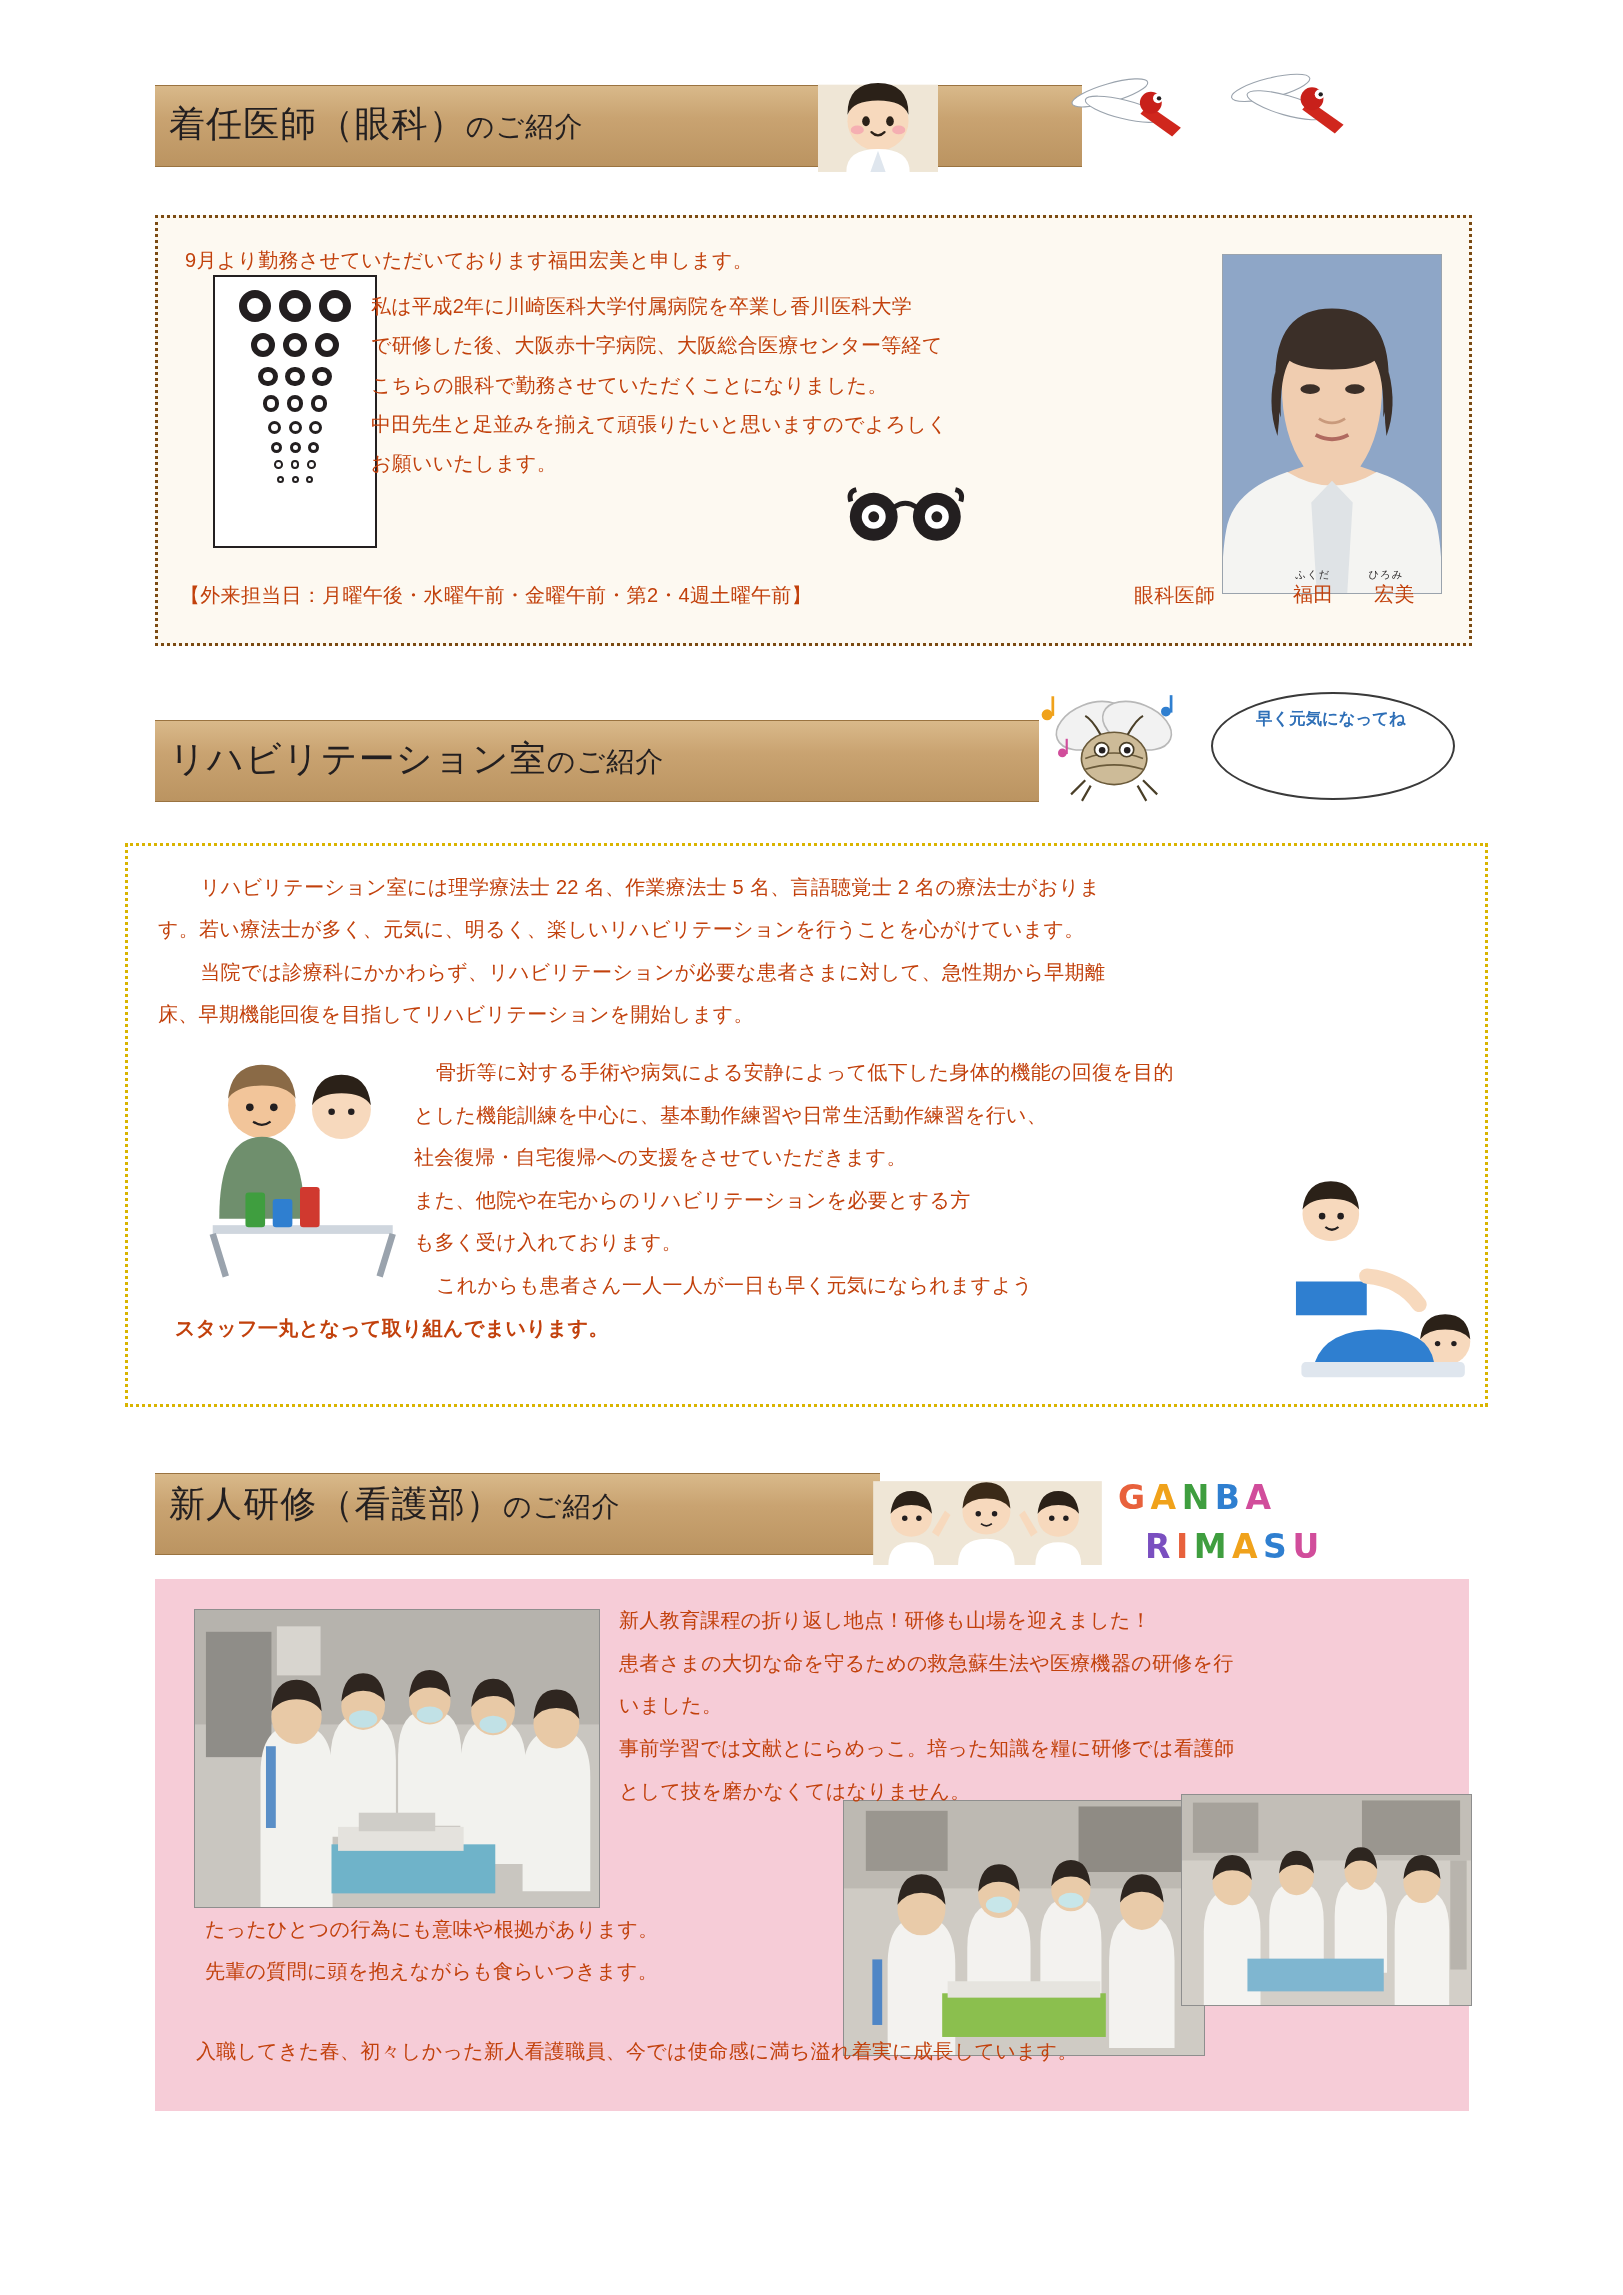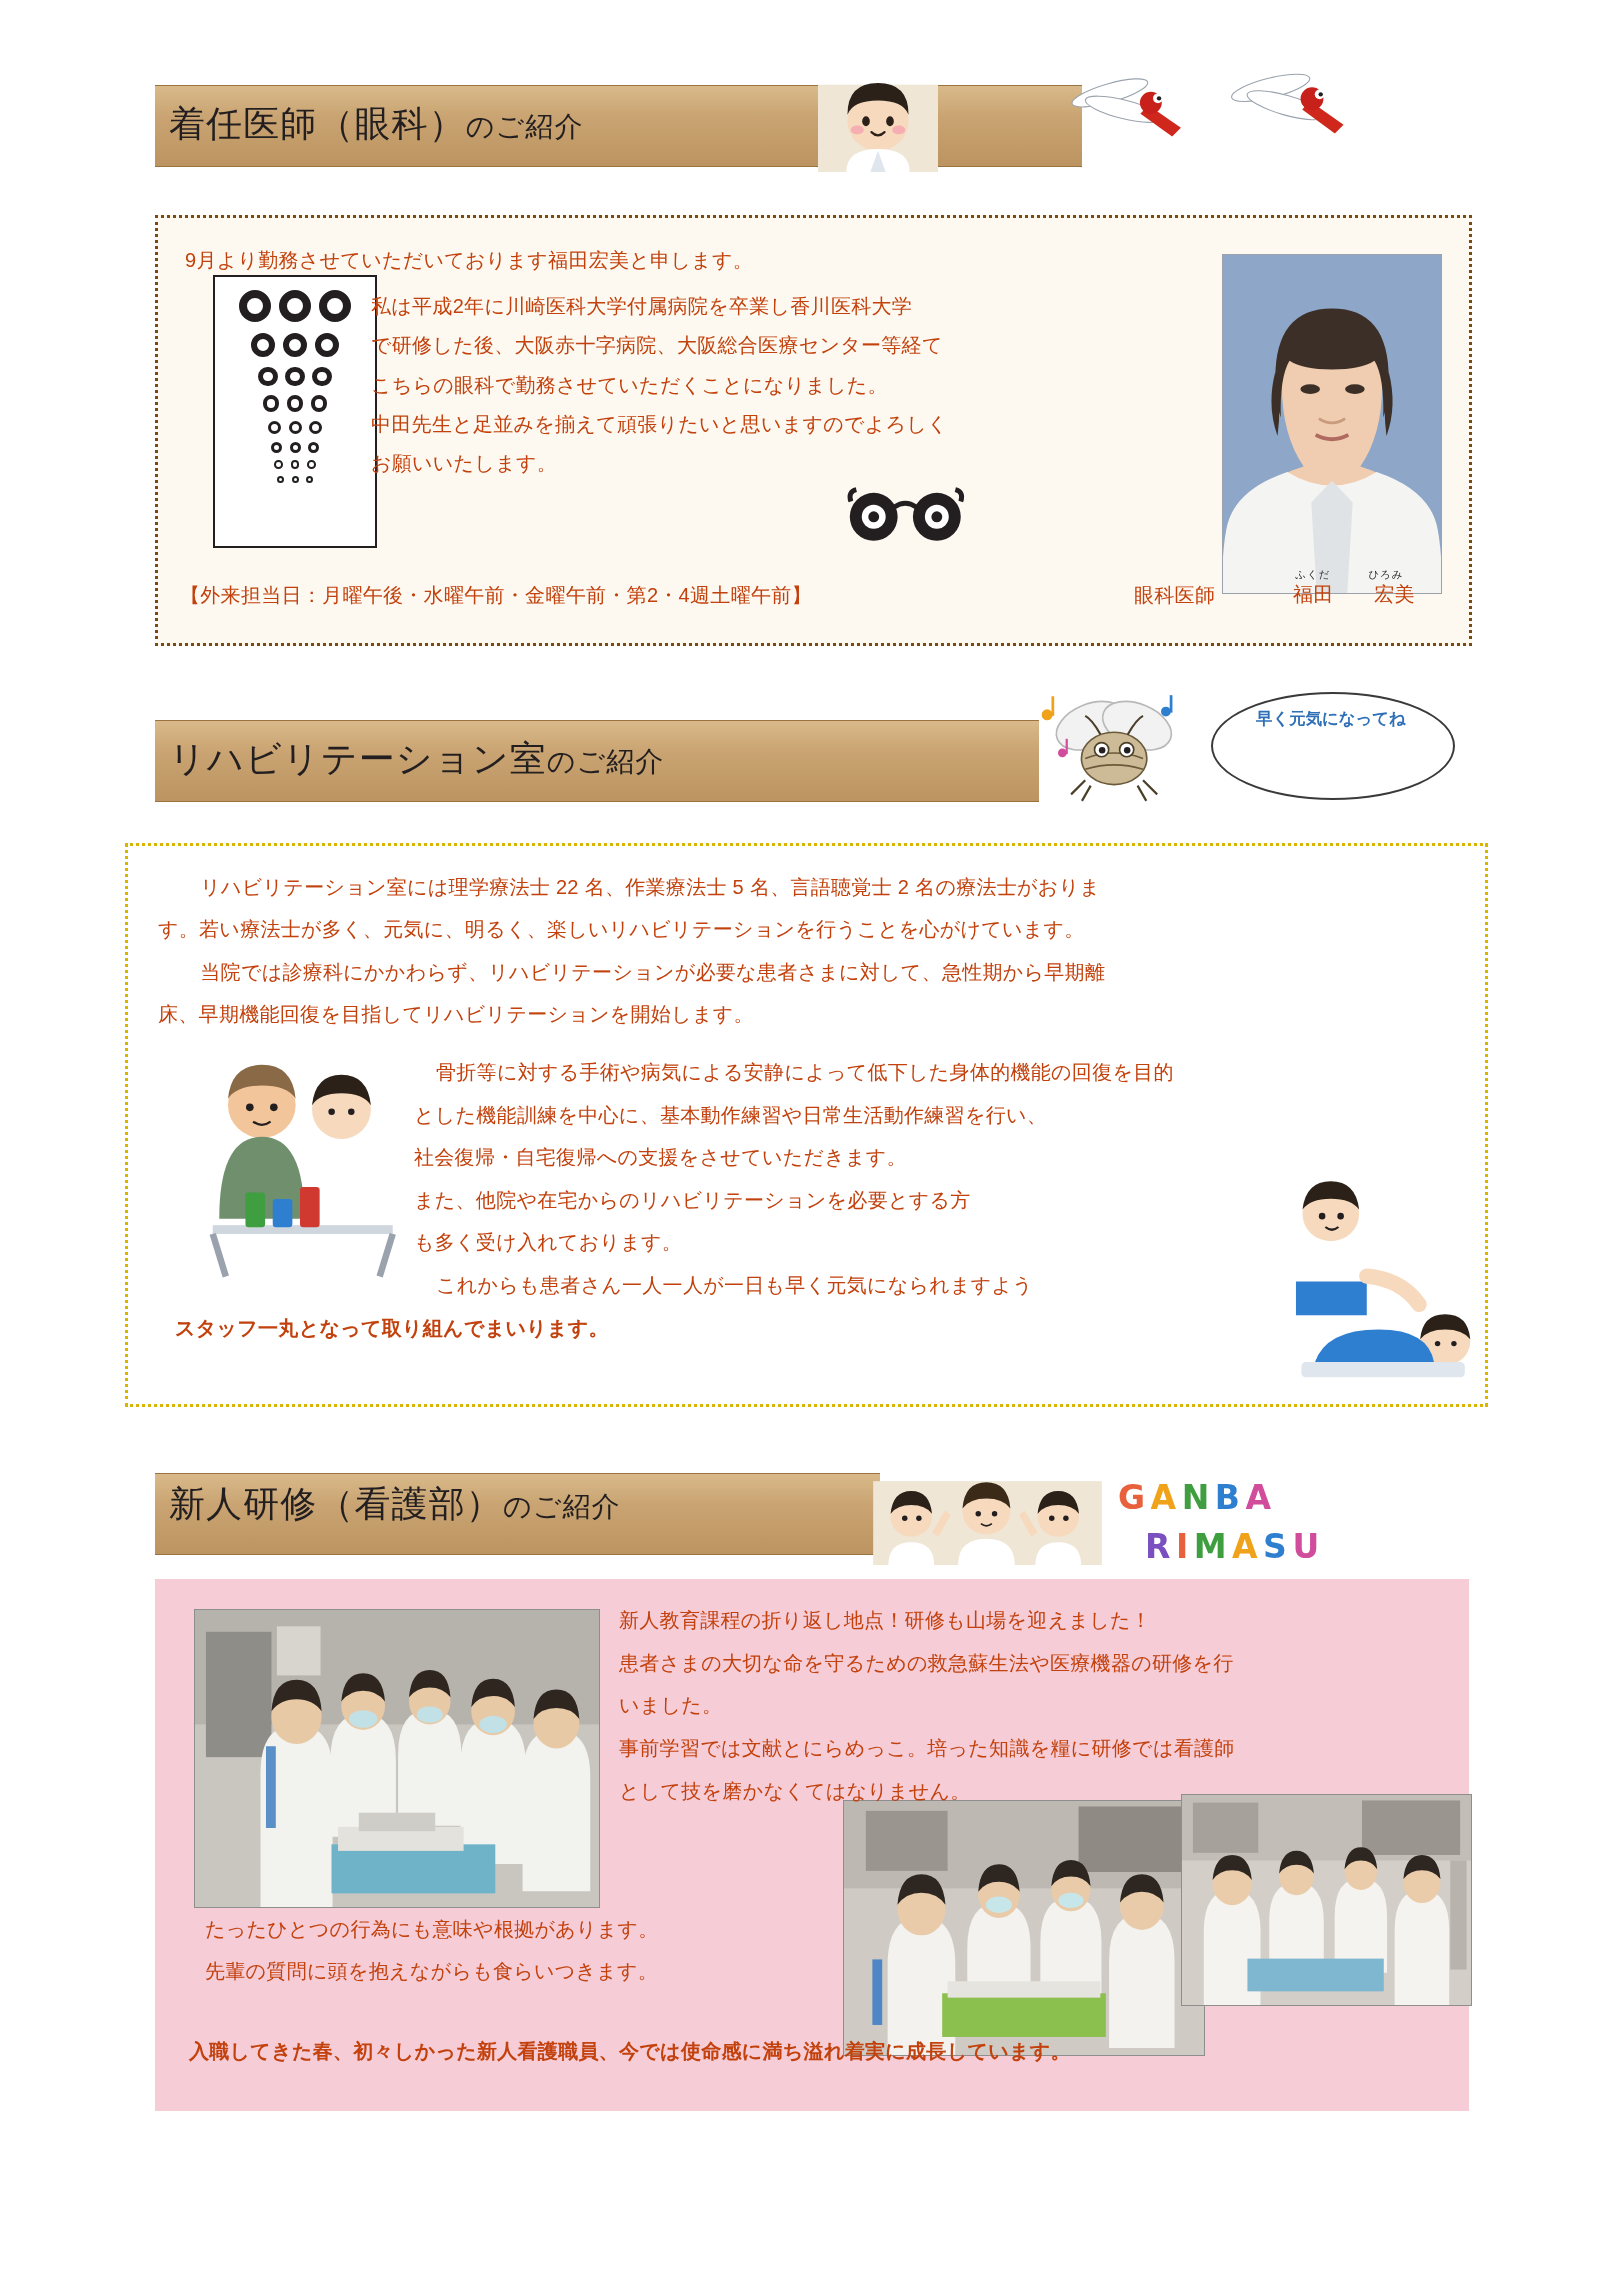--- a/index.html
+++ b/index.html
@@ -524,17 +524,17 @@
 
     <div class="jtext" style="position:absolute; left:619px; top:1603px;">新人教育課程の折り返し地点！研修も山場を迎えました！</div>
     <div class="jtext" style="position:absolute; left:619px; top:1646px;">患者さまの大切な命を守るための救急蘇生法や医療機器の研修を行</div>
     <div class="jtext" style="position:absolute; left:619px; top:1688px;">いました。</div>
     <div class="jtext" style="position:absolute; left:619px; top:1731px;">事前学習では文献とにらめっこ。培った知識を糧に研修では看護師</div>
     <div class="jtext" style="position:absolute; left:619px; top:1774px;">として技を磨かなくてはなりません。</div>
 
     <div class="jtext" style="position:absolute; left:205px; top:1912px;">たったひとつの行為にも意味や根拠があります。</div>
     <div class="jtext" style="position:absolute; left:205px; top:1954px;">先輩の質問に頭を抱えながらも食らいつきます。</div>
 
-    <div class="jtext" style="position:absolute; left:189px; top:2034px;font-weight:bold;">入職してきた春、初々しかった新人看護職員、今では使命感に満ち溢れ着実に成長しています。</div>
+    <div class="jtext" style="position:absolute; left:196px; top:2034px;">入職してきた春、初々しかった新人看護職員、今では使命感に満ち溢れ着実に成長しています。</div>
   </div>
 
 </div>
 
 
 </body></html>

